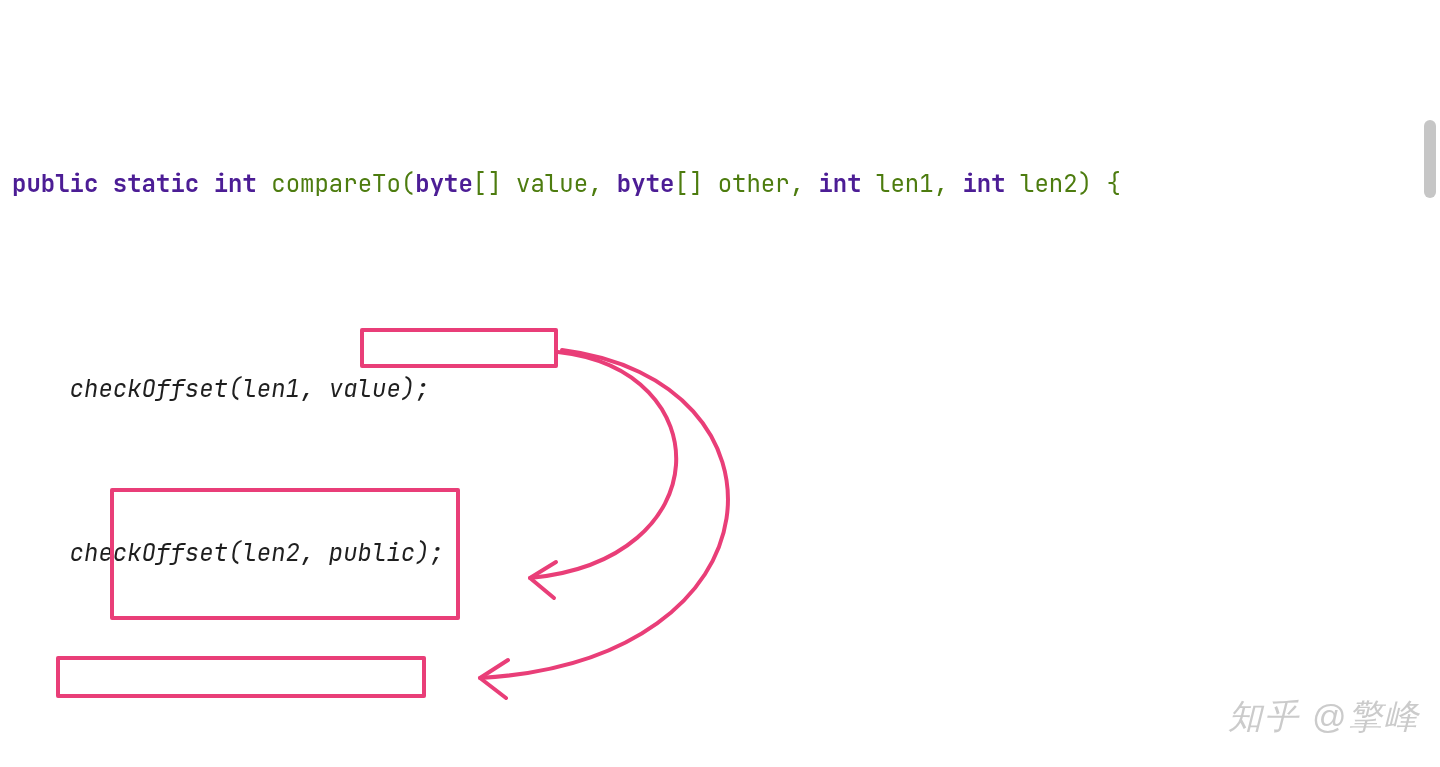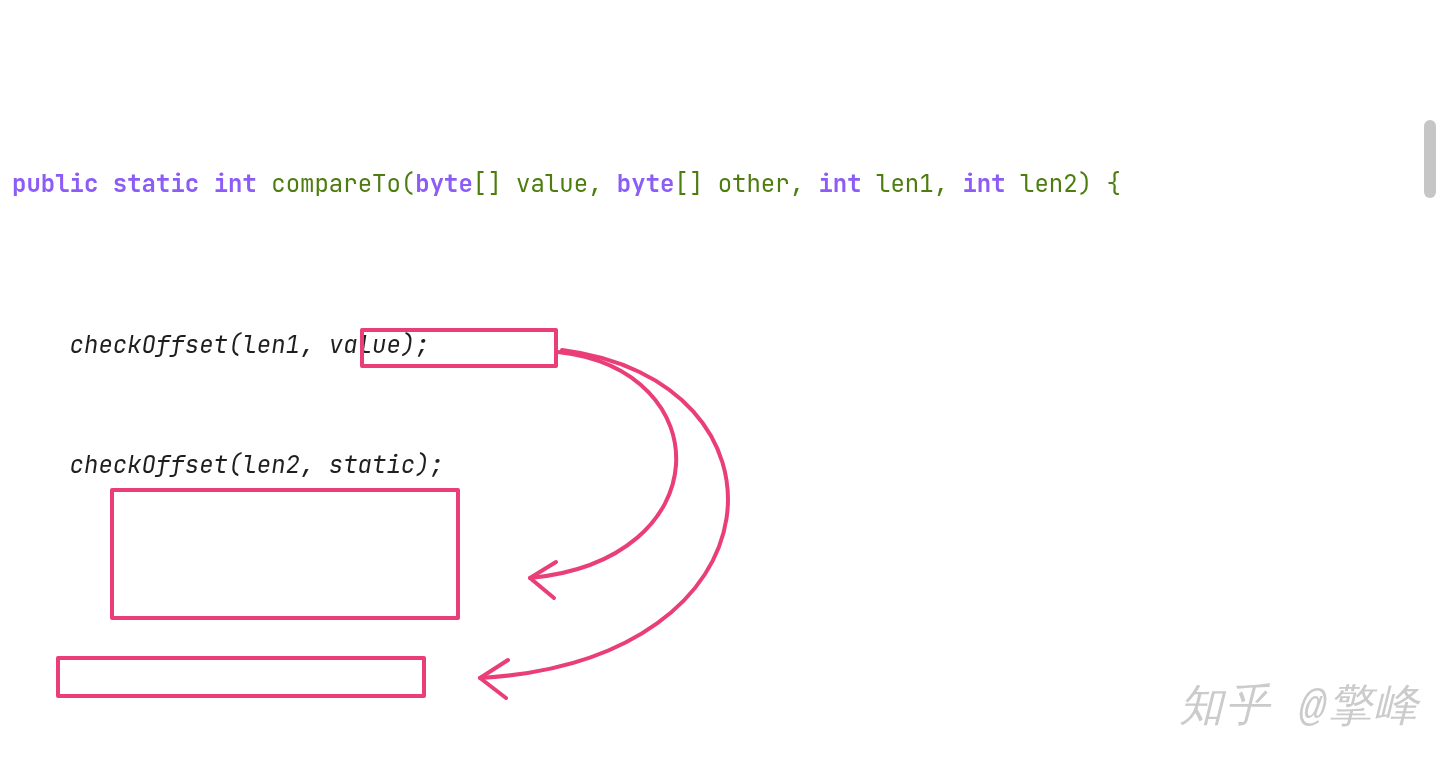--- a/index.html
+++ b/index.html
@@ -14,23 +14,23 @@
     position: relative;
   }
   .editor {
     padding: 4px 0 0 12px;
     position: relative;
     white-space: pre;
     overflow: visible;
     width: 1428px;
   }
   .line { white-space: pre; }
-  .kw { color: #8b5cf6; font-weight: bold; }
+  .kw { color: #4c1d95; font-weight: bold; }
   .ident { color: #4d7c0f; }
-  .italic-call { font-style: italic; color: #1F1F1F; }
+  .italic-call { font-style: italic; color: #1F1F1F; margin-top: 44px; }
   .scrollbar-track {
     position: absolute;
     right: 2px;
     top: 0;
     bottom: 0;
     width: 16px;
   }
   .scrollbar-thumb {
     position: absolute;
     right: 2px;
@@ -64,39 +64,39 @@
     stroke: #E93E78;
     stroke-width: 4;
     stroke-linecap: round;
     stroke-linejoin: round;
   }
 
   .watermark {
     position: absolute;
     right: 20px;
     bottom: 22px;
-    font-family: Liberation Mono, monospace;
-    font-size: 44px;
+    font-family: Liberation Sans, sans-serif;
+    font-size: 34px;
     color: rgba(140,140,140,0.45);
     letter-spacing: 2px;
     font-style: italic;
     pointer-events: none;
     white-space: nowrap;
   }
 </style>
 </head>
 <body>
 
 <div class="editor">
 
   
   <div class="line"><span class="kw">public</span><span> </span><span class="kw">static</span><span> </span><span class="kw">int</span><span> </span><span class="ident">compareTo(</span><span class="kw">byte</span><span class="ident">[] value, </span><span class="kw">byte</span><span class="ident">[] other, </span><span class="kw">int</span><span class="ident"> len1, </span><span class="kw">int</span><span class="ident"> len2) {</span></div>
 
   <div class="line italic-call">    checkOffset(len1, value);</div>
-  <div class="line italic-call">    checkOffset(len2, static);</div>
+  <div class="line italic-call">    checkOffset(len2, public);</div>
   <div class="line">&nbsp;</div>
   
 
   
 
   
   
 
   
 

